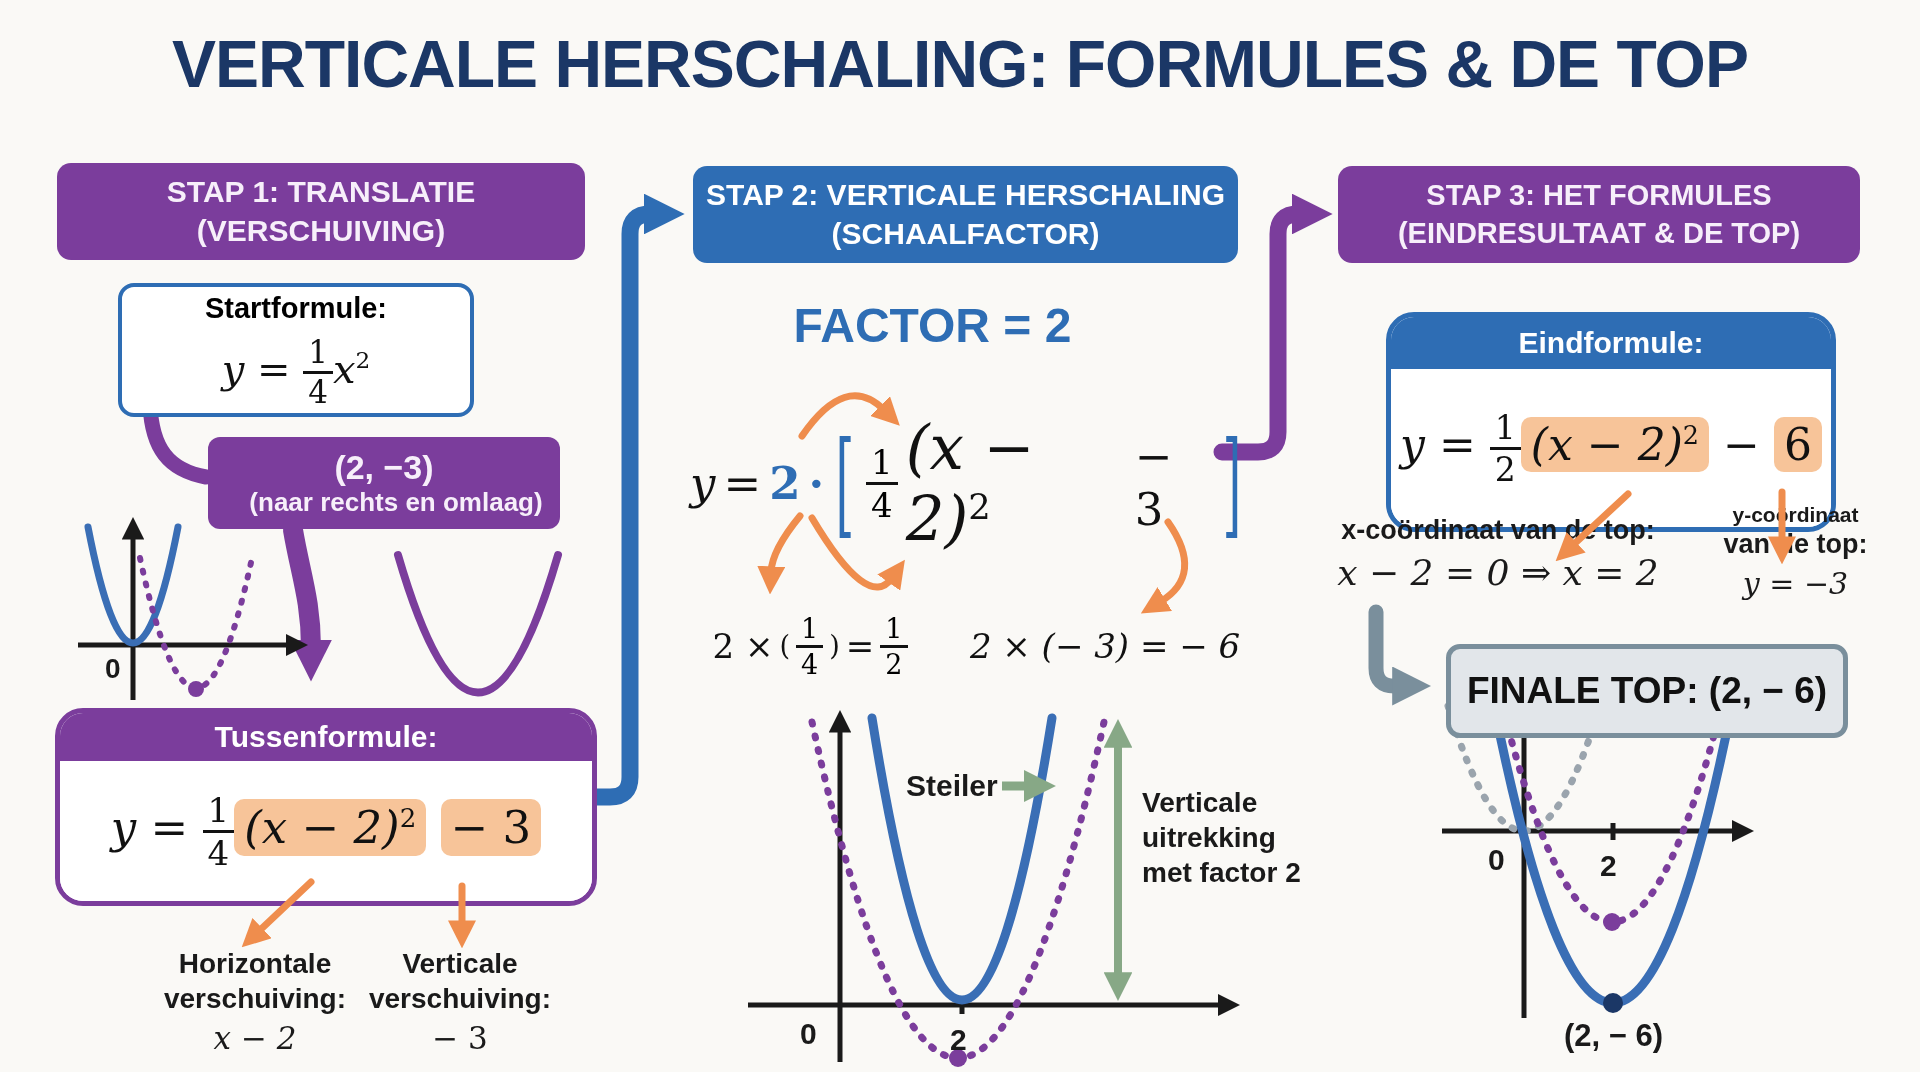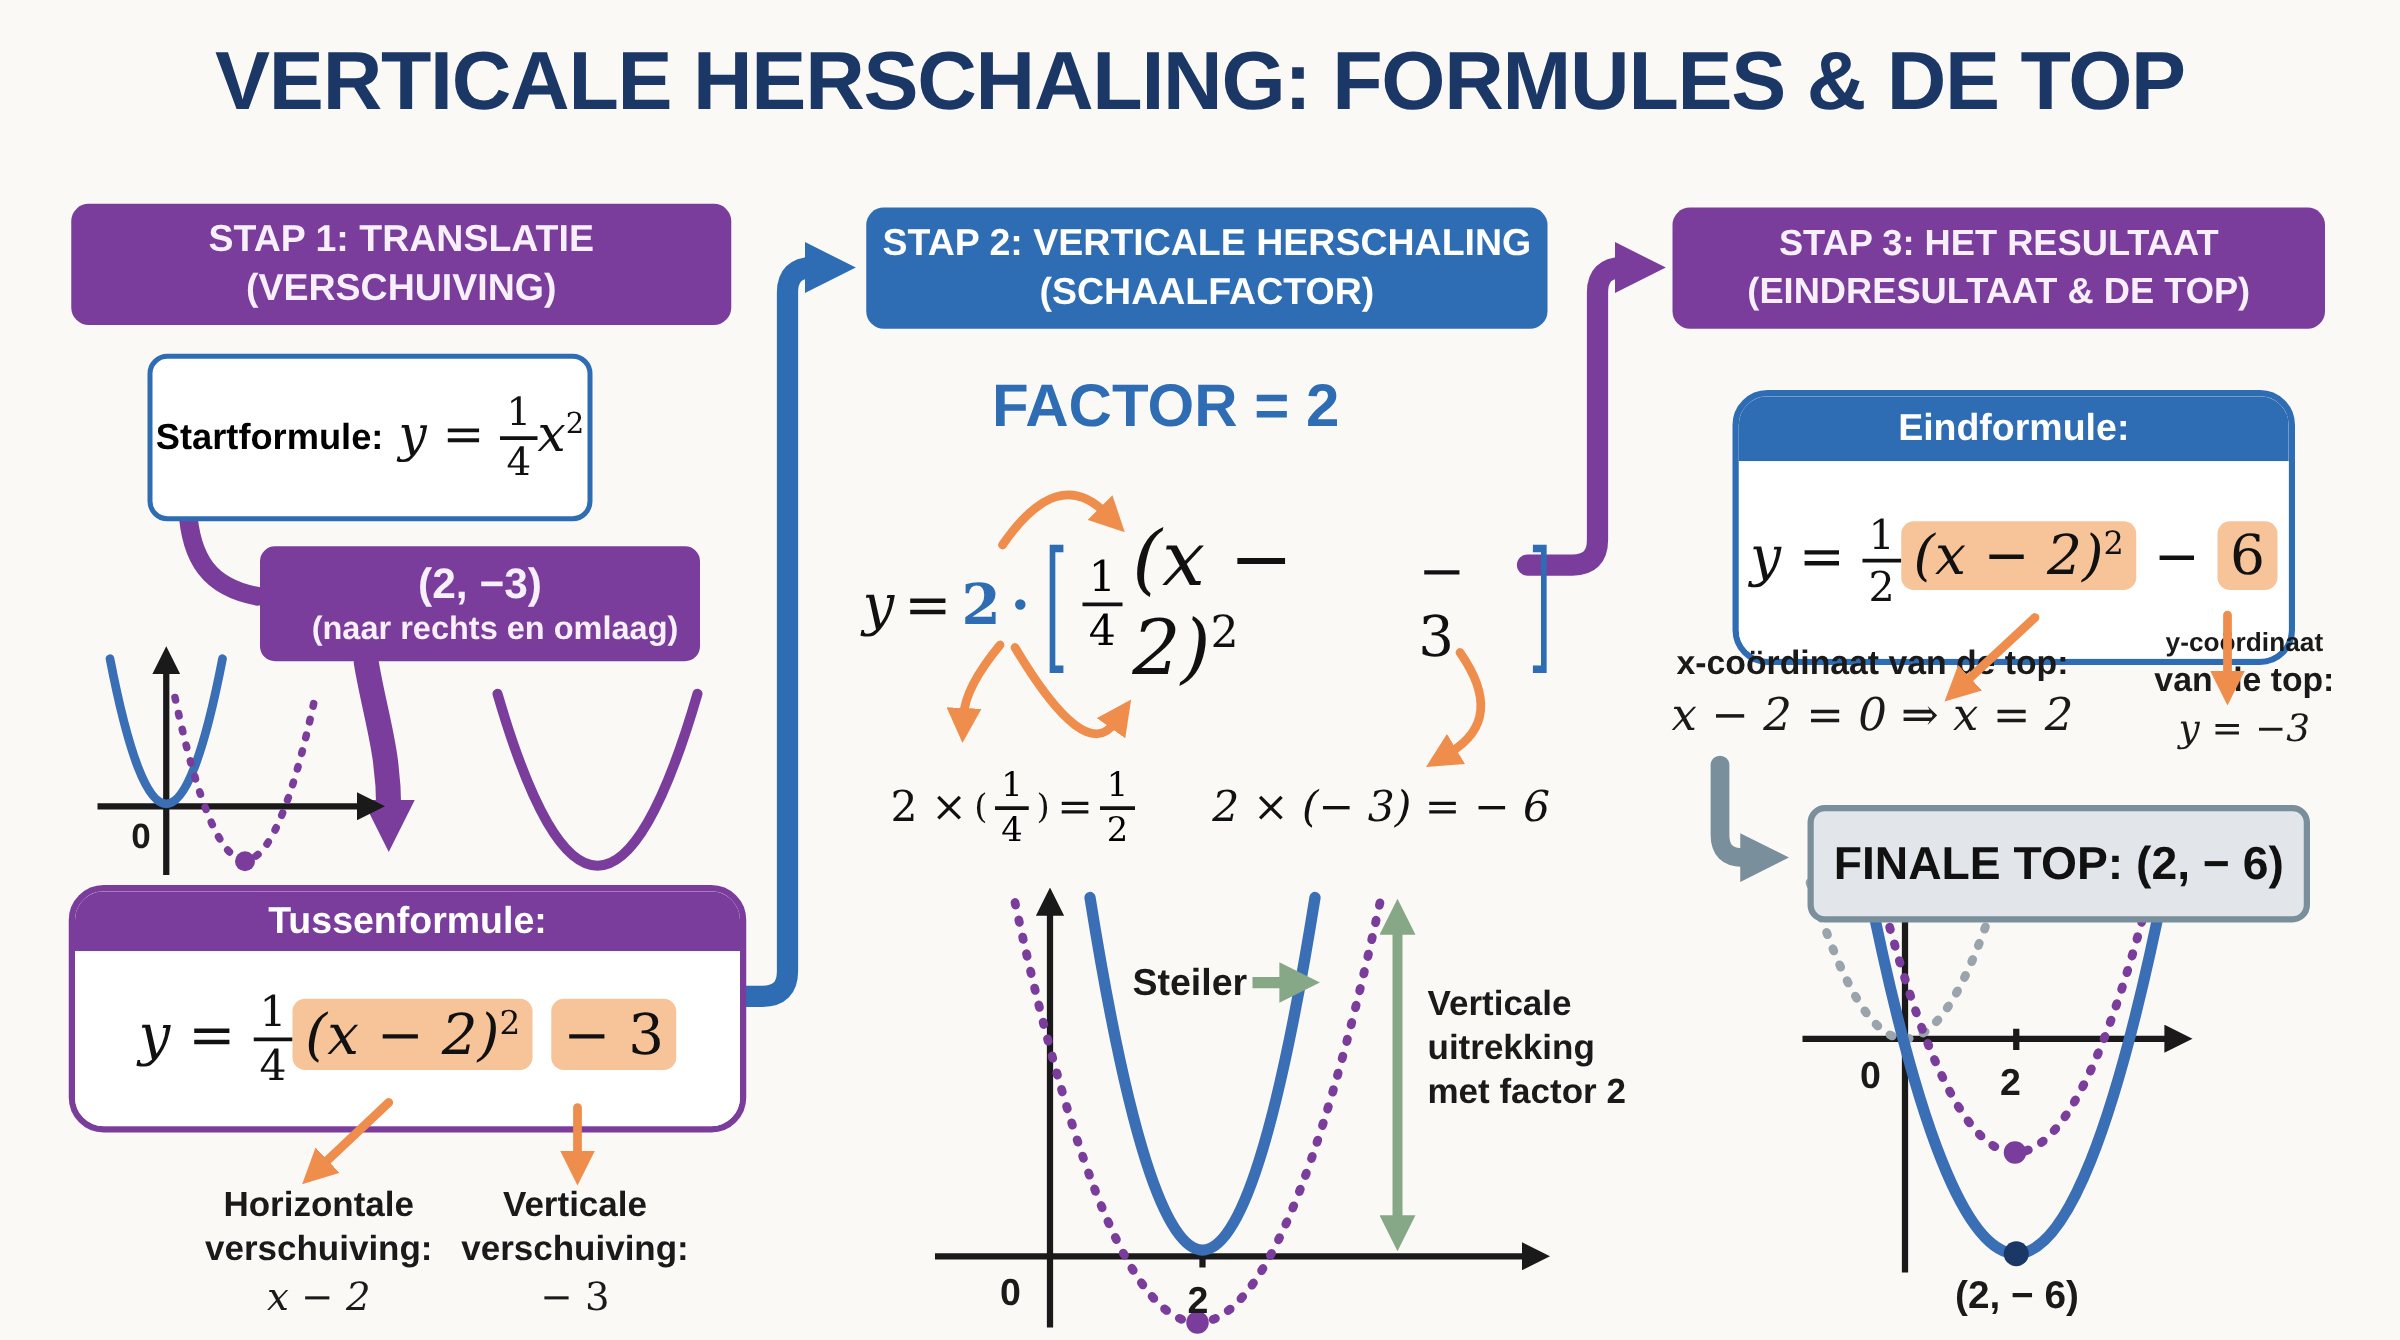--- a/index.html
+++ b/index.html
@@ -120,21 +120,21 @@
 
   <div id="title" class="abs">VERTICALE HERSCHALING: FORMULES &amp; DE TOP</div>
 
   <div class="abs hdr purple" style="left:57px;top:163px;width:528px;height:97px;">
     <div class="l1">STAP 1: TRANSLATIE</div>
     <div class="l2">(VERSCHUIVING)</div>
   </div>
 
   <div class="abs" style="left:118px;top:283px;width:348px;height:126px;background:#fff;
        border:4px solid #2E6DB4;border-radius:16px;z-index:2;display:flex;align-items:center;
-       justify-content:center;gap:12px;">
+       justify-content:center;gap:12px;flex-direction:column;">
     <span style="font-size:29px;font-weight:700;">Startformule:</span>
     <span class="math" style="font-size:40px;">
       <span class="mi">y</span>
       <span>=</span>
       <span class="frac" style="font-size:31px;">
           <span class="num">1</span>
           <span class="den">4</span>
         </span><span class="mi">x</span><sup class="exp">2</sup>
     </span>
   </div>
@@ -206,21 +206,21 @@
     <span class="math bigp">)</span>
     <span class="math" style="font-size:34px;">=</span>
     <span class="frac" style="font-size:27px;">
         <span class="num">1</span>
         <span class="den">2</span>
       </span>
   </div>
   <div class="abs math" style="left:955px;top:626px;width:300px;font-size:34px;text-align:center;z-index:2;font-style:italic;">2 × (− 3) = − 6</div>
 
   <div class="abs hdr purple" style="left:1338px;top:166px;width:522px;height:97px;">
-    <div class="l1" style="font-size:29px;">STAP 3: HET RESULTAAT</div>
+    <div class="l1" style="font-size:29px;">STAP 3: HET FORMULES</div>
     <div class="l2" style="font-size:29px;">(EINDRESULTAAT &amp; DE TOP)</div>
   </div>
 
   <div class="abs framebox" style="left:1386px;top:312px;width:440px;height:210px;
        border:5px solid #2E6DB4;">
     <div class="bar" style="background:#2E6DB4;height:52px;">Eindformule:</div>
     <div class="body">
       <span class="math" style="font-size:44px;">
         <span class="mi">y</span>
         <span>=</span>

